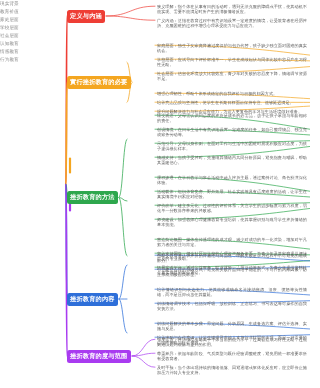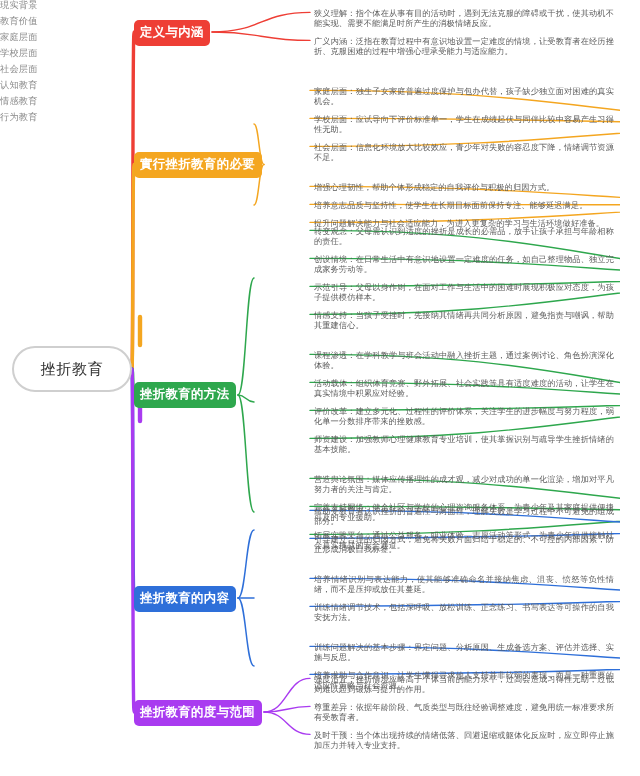--- a/index.html
+++ b/index.html
@@ -85,21 +85,20 @@
       <path d="M439,333 C297,333 297,323.2 155,323.2" fill="none" stroke="#2E6FD9" stroke-width="0.7" stroke-linecap="round"></path>
       <path d="M439,333 C297,333 297,337.2 155,337.2" fill="none" stroke="#2E6FD9" stroke-width="0.7" stroke-linecap="round"></path>
       <path d="M66,184.5 C66.55,184.5 66.25,356 67,356" fill="none" stroke="#A93BF0" stroke-width="1.7" stroke-linecap="round"></path>
       <path d="M132,356 C143.5,356 143.5,339.2 155,339.2" fill="none" stroke="#A93BF0" stroke-width="0.7" stroke-linecap="round"></path>
       <path d="M132,356 C143.5,356 143.5,353.2 155,353.2" fill="none" stroke="#A93BF0" stroke-width="0.7" stroke-linecap="round"></path>
       <path d="M132,356 C143.5,356 143.5,367.2 155,367.2" fill="none" stroke="#A93BF0" stroke-width="0.7" stroke-linecap="round"></path>
       <path d="M70,172.5 L70,158.5" fill="none" stroke="#F4A620" stroke-width="2.2" stroke-linecap="round"></path>
       <path d="M70,196.5 L70,210.5" fill="none" stroke="#A93BF0" stroke-width="2.2" stroke-linecap="round"></path>
     </svg>
 
-  <div class="node root">挫折教育</div>
 
   <div id="nodes">
       <div class="leaf" style="left: 157px; top: 4px; width: 150px;">狭义理解：指个体在从事有目的活动时，遇到无法克服的障碍或干扰，使其动机不能实现、需要不能满足时所产生的消极情绪反应。</div>
       <div class="leaf" style="left: 157px; top: 18px; width: 150px;">广义内涵：泛指在教育过程中有意识地设置一定难度的情境，让受教育者在经历挫折、克服困难的过程中增强心理承受能力与适应能力。</div>
       <div class="leaf" style="left: 157px; top: 43px; width: 150px;">家庭层面：独生子女家庭普遍过度保护与包办代替，孩子缺少独立面对困难的真实机会。</div>
       <div class="leaf" style="left: 157px; top: 57px; width: 150px;">学校层面：应试导向下评价标准单一，学生在成绩起伏与同伴比较中容易产生习得性无助。</div>
       <div class="leaf" style="left: 157px; top: 71px; width: 150px;">社会层面：信息化环境放大比较效应，青少年对失败的容忍度下降，情绪调节资源不足。</div>
       <div class="l2" style="left: 128px; top: 58px;">現实背景</div>
       <div class="leaf" style="left: 157px; top: 91px; width: 150px;">增强心理韧性，帮助个体形成稳定的自我评价与积极的归因方式。</div>
       <div class="leaf" style="left: 157px; top: 100px; width: 150px;">培养意志品质与坚持性，使学生在长期目标面前保持专注、能够延迟满足。</div>

